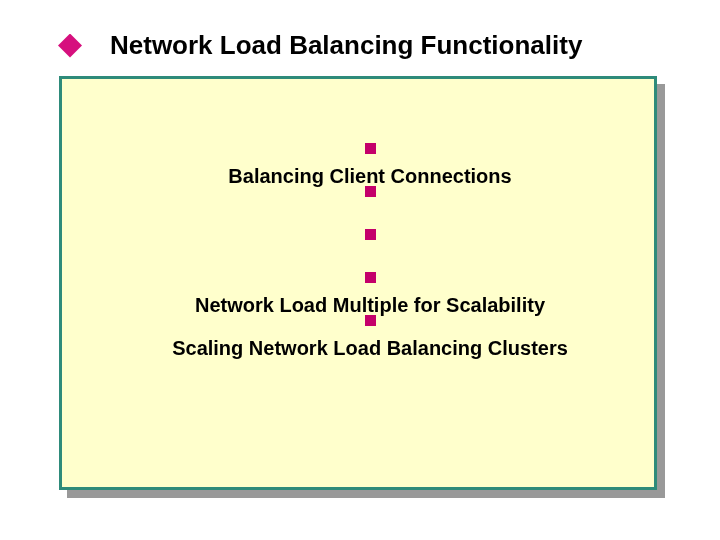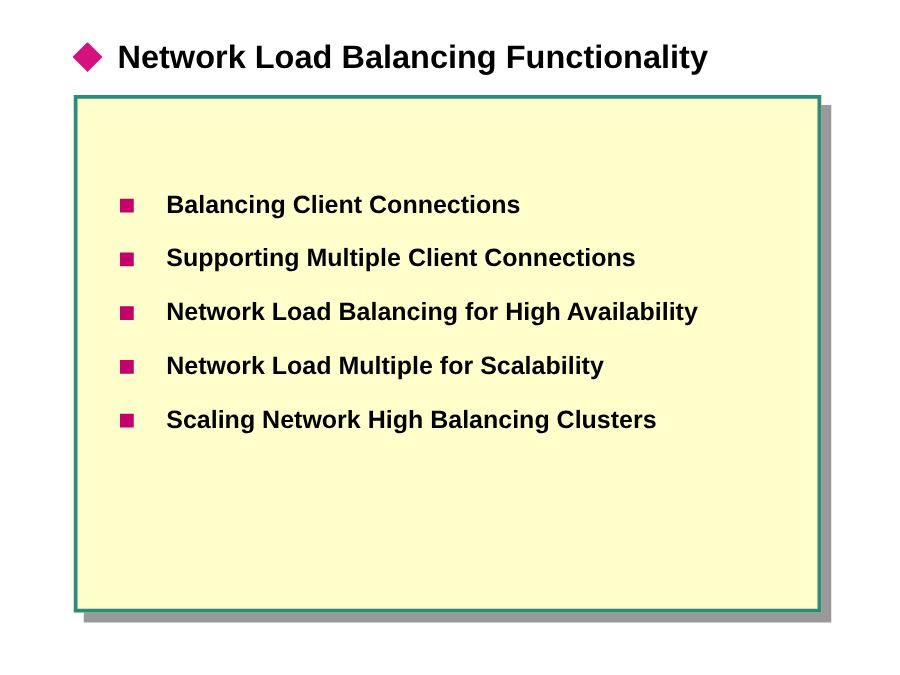--- a/index.html
+++ b/index.html
@@ -20,21 +20,21 @@
     overflow: hidden;
   }
   .slide{ position:absolute; inset:0; width:720px; height:540px; }
 
   
   .title-row{
     position:absolute;
     left:58px; top:30px;
     display:flex;
     align-items:center;
-    gap:12px;
+    gap:28px;
   }
   .diamond{
     width:24px; height:24px;
     background: var(--diamond);
     clip-path: polygon(50% 0, 100% 50%, 50% 100%, 0 50%);
     flex:0 0 auto;
   }
   .slide-title{
     font-size:26px;
     font-weight:bold;
@@ -55,21 +55,22 @@
   .bullet-list{
     list-style:none;
     padding-top:64px;
     padding-left:34px;
     padding-right:10px;
   }
   .bullet-list li{
     height:43px;
     display:flex;
     align-items:center;
-    gap:26px;
+    gap:11px;
+    flex-direction:column;
   }
   .sq{
     width:11px; height:11px;
     background: var(--square);
     flex:0 0 auto;
   }
   .txt{
     font-size:20px;
     font-weight:bold;
     color: var(--text);
@@ -89,34 +90,32 @@
   <div class="content-box">
     <ul class="bullet-list">
 
         <li>
           <span class="sq"></span>
           <span class="txt">Balancing Client Connections</span>
         </li>
 
         <li>
           <span class="sq"></span>
-          <span class="txt">Supporting Multiple Client Connections</span>
         </li>
 
 
         <li>
           <span class="sq"></span>
-          <span class="txt">Network Load Balancing for High Availability</span>
         </li>
 
         <li>
           <span class="sq"></span>
           <span class="txt">Network Load Multiple for Scalability</span>
         </li>
 
         <li>
           <span class="sq"></span>
-          <span class="txt">Scaling Network High Balancing Clusters</span>
+          <span class="txt">Scaling Network Load Balancing Clusters</span>
         </li>
       </ul>
   </div>
 
 </div>
 
 </body></html>

